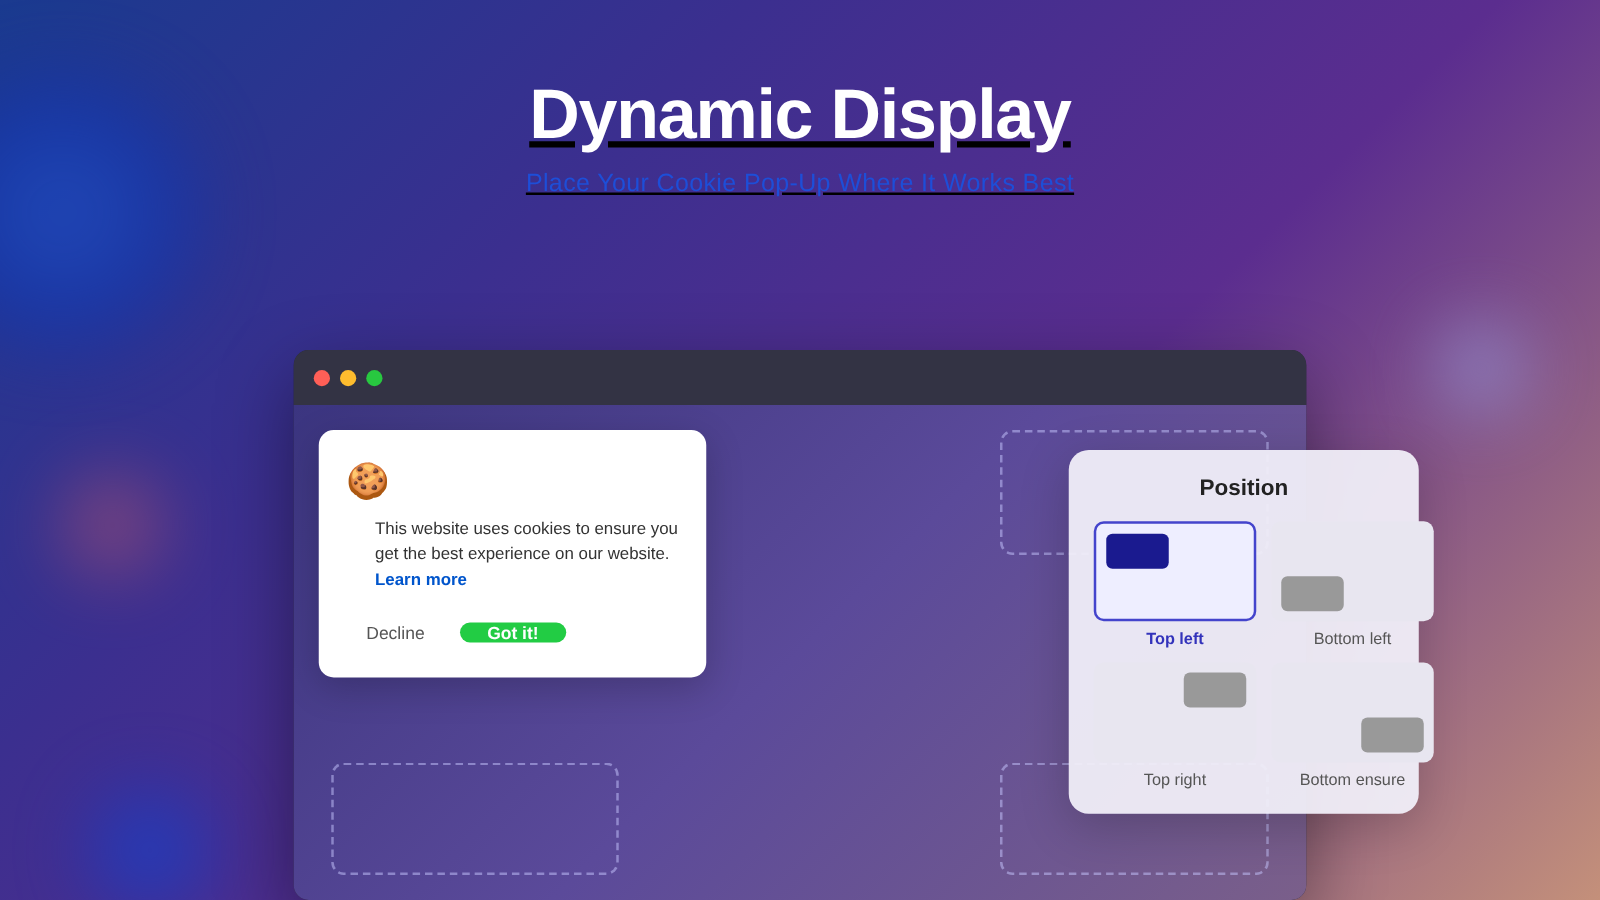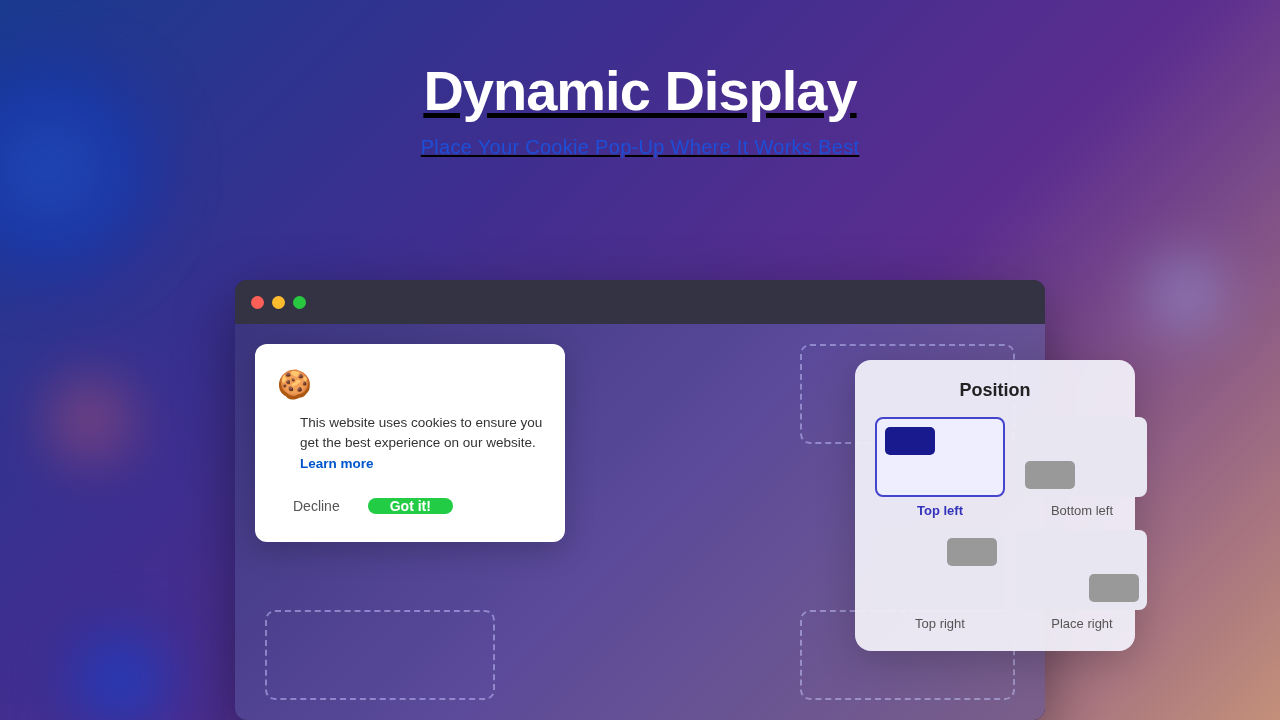--- a/index.html
+++ b/index.html
@@ -334,17 +334,17 @@
       <div class="pos-preview pos-top-right">
         <div class="pos-indicator"></div>
       </div>
       <span class="pos-label">Top right</span>
     </div>
 
     <div class="pos-option">
       <div class="pos-preview pos-bottom-right">
         <div class="pos-indicator"></div>
       </div>
-      <span class="pos-label">Place right</span>
+      <span class="pos-label">Bottom ensure</span>
     </div>
 
   </div>
 </div>
 
 </body></html>

